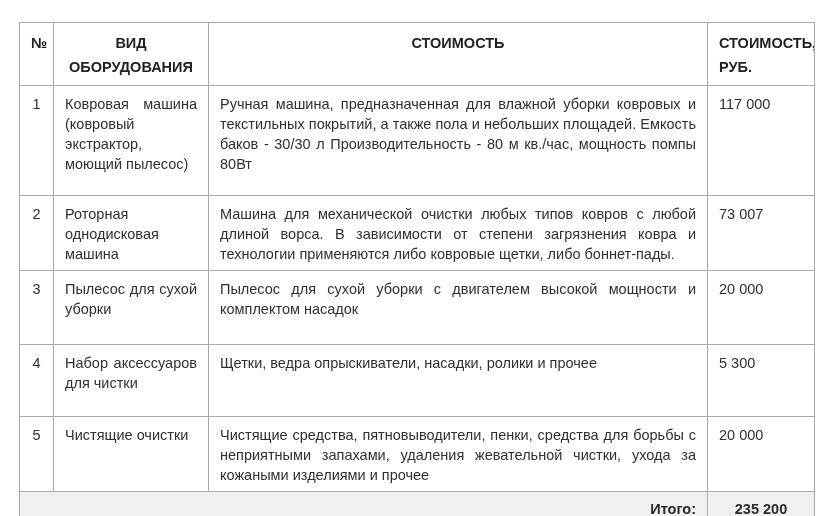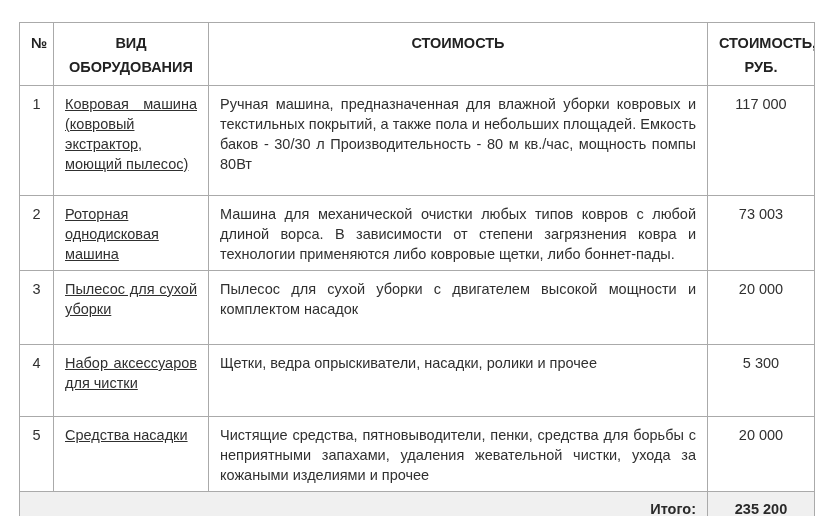--- a/index.html
+++ b/index.html
@@ -39,27 +39,27 @@
   
   tr.header-row { height: 58px; }
   table.equip th {
     font-weight: bold;
     color: #222222;
     font-size: 14.5px;
     line-height: 24px;
     padding-top: 8px;
   }
   th.hdr-num, th.hdr-type, th.hdr-desc { text-align: center; }
-  th.hdr-cost { text-align: center; }
+  th.hdr-cost { text-align: left; }
 
   
   td.cell-num  { text-align: center; }
-  td.cell-type { text-align: justify; text-decoration: underline; }
+  td.cell-type { text-align: justify; }
   td.cell-desc { text-align: justify; }
-  td.cell-cost { text-align: center; }
+  td.cell-cost { text-align: left; }
 
   
   tr.row-1 { height: 110px; }
   tr.row-2 { height: 68px; }
   tr.row-3 { height: 74px; }
   tr.row-4 { height: 72px; }
   tr.row-5 { height: 70px; }
 
   
   tr.total-row { height: 33px; }
@@ -97,37 +97,37 @@
         <tr class="row-1">
           <td class="cell-num">1</td>
           <td class="cell-type">Ковровая машина (ковровый экстрактор, моющий пылесос)</td>
           <td class="cell-desc">Ручная машина, предназначенная для влажной уборки ковровых и текстильных покрытий, а также пола и небольших площадей. Емкость баков - 30/30 л Производительность - 80 м кв./час, мощность помпы 80Вт</td>
           <td class="cell-cost">117 000</td>
         </tr>
         <tr class="row-2">
           <td class="cell-num">2</td>
           <td class="cell-type">Роторная однодисковая машина</td>
           <td class="cell-desc">Машина для механической очистки любых типов ковров с любой длиной ворса. В зависимости от степени загрязнения ковра и технологии применяются либо ковровые щетки, либо боннет-пады.</td>
-          <td class="cell-cost">73 003</td>
+          <td class="cell-cost">73 007</td>
         </tr>
         <tr class="row-3">
           <td class="cell-num">3</td>
           <td class="cell-type">Пылесос для сухой уборки</td>
           <td class="cell-desc">Пылесос для сухой уборки с двигателем высокой мощности и комплектом насадок</td>
           <td class="cell-cost">20 000</td>
         </tr>
         <tr class="row-4">
           <td class="cell-num">4</td>
           <td class="cell-type">Набор аксессуаров для чистки</td>
           <td class="cell-desc">Щетки, ведра опрыскиватели, насадки, ролики и прочее</td>
           <td class="cell-cost">5 300</td>
         </tr>
         <tr class="row-5">
           <td class="cell-num">5</td>
-          <td class="cell-type">Средства насадки</td>
+          <td class="cell-type">Чистящие очистки</td>
           <td class="cell-desc">Чистящие средства, пятновыводители, пенки, средства для борьбы с неприятными запахами, удаления жевательной чистки, ухода за кожаными изделиями и прочее</td>
           <td class="cell-cost">20 000</td>
         </tr>
         <tr class="total-row">
           <td class="total-label" colspan="3">Итого:</td>
           <td class="total-value">235 200</td>
         </tr>
       </tbody>
     </table>
   </div>

